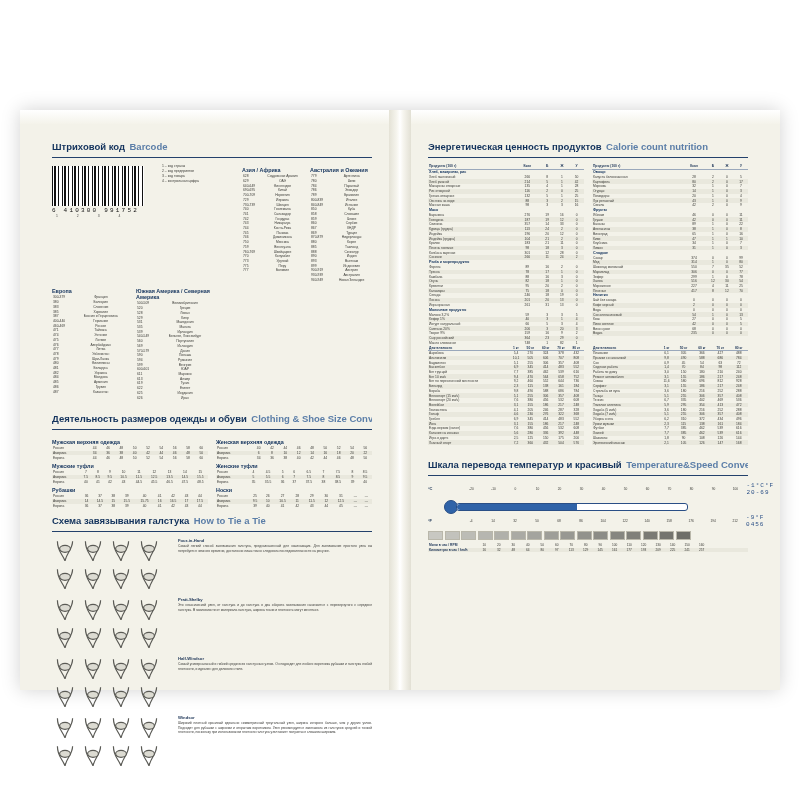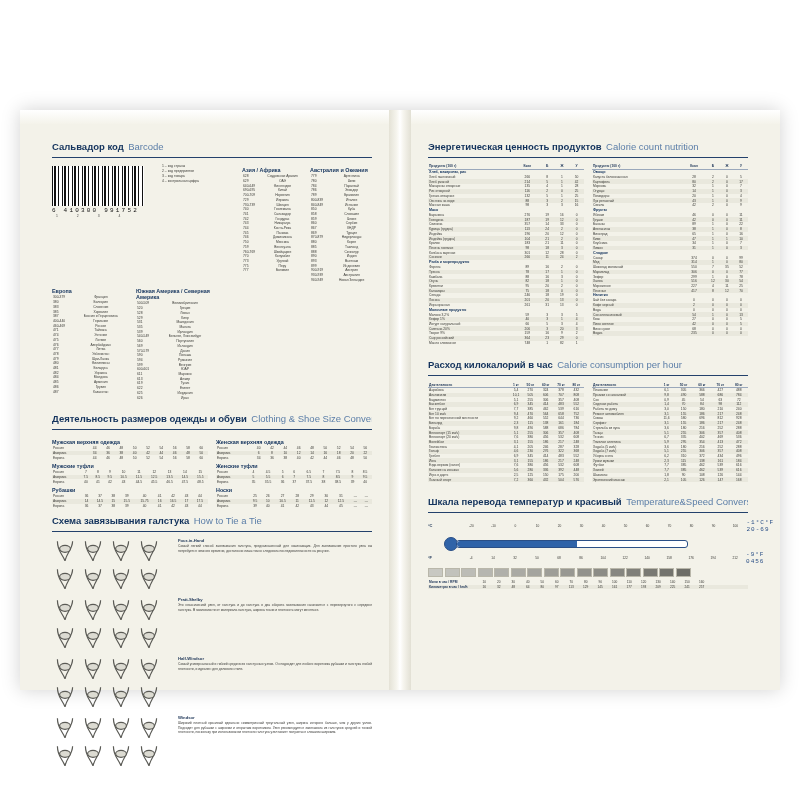--- a/index.html
+++ b/index.html
@@ -32,21 +32,21 @@
   .leaf.left .inner{padding-left:32px;padding-right:28px;}
   .leaf.right .inner{padding-left:28px;padding-right:32px;}
 
   
   .sec-head{
     border-bottom:1px solid #23416b;
     padding-bottom:3px;margin-bottom:6px;
     white-space:nowrap;overflow:hidden;
   }
   .sec-head .ru{color:#12325c;font-size:9.5px;font-weight:bold;}
-  .sec-head .en{color:#5b7ea8;font-size:9.5px;font-weight:normal;}
+  .sec-head .en{color:#5b7ea8;font-size:9.5px;font-weight:bold;}
   .sub{color:#12325c;font-size:5.4px;font-weight:bold;margin:3px 0 1px;}
 
   
   table.mt{border-collapse:collapse;width:100%;}
   table.mt td,table.mt th{font-size:3.3px;color:#3a3a36;padding:.3px 1px;line-height:1.25;text-align:left;font-weight:normal;}
   table.mt th{color:#1d3557;font-weight:bold;border-bottom:.5px solid #9aa8bb;}
   table.mt td.n{text-align:center;}
   table.mt tr.alt td{background:#e9e8dd;}
 
   .cols{display:flex;gap:8px;}
@@ -84,21 +84,21 @@
 </head>
 <body>
 
 <div class="page">
   <div class="book">
 
     <div class="leaf left">
       <div class="inner">
 
         <div class="sec-head">
-          <span class="ru">Сальвадор код</span>
+          <span class="ru">Штриховой код</span>
           <span class="en">Barcode</span>
         </div>
 
         <div style="display:flex;gap:10px;">
           <div style="width:100px;">
             <div class="barcode"></div>
             <div class="bc-digits">6 410300 991752</div>
             <div class="bc-marks">1 2 3 4</div>
           </div>
           <div class="bc-legend" style="width:70px;">
@@ -1518,24 +1518,20 @@
                     <td class="n">235</td>
                     <td class="n">0</td>
                     <td class="n">0</td>
                     <td class="n">0</td>
                   </tr>
                 </tbody>
             </table>
           </div>
         </div>
 
-        <div class="sec-head" style="margin-top:9px;">
-          <span class="ru">Расход килокалорий в час</span>
-          <span class="en">Calorie consumption per hour</span>
-        </div>
 
         <div class="cols">
           <div>
             <table class="mt">
               <thead>
                   <tr id="ch1">
                     <th>Деятельность</th>
                     <th style="text-align: center;">1 кг</th>
                     <th style="text-align: center;">50 кг</th>
                     <th style="text-align: center;">60 кг</th>

